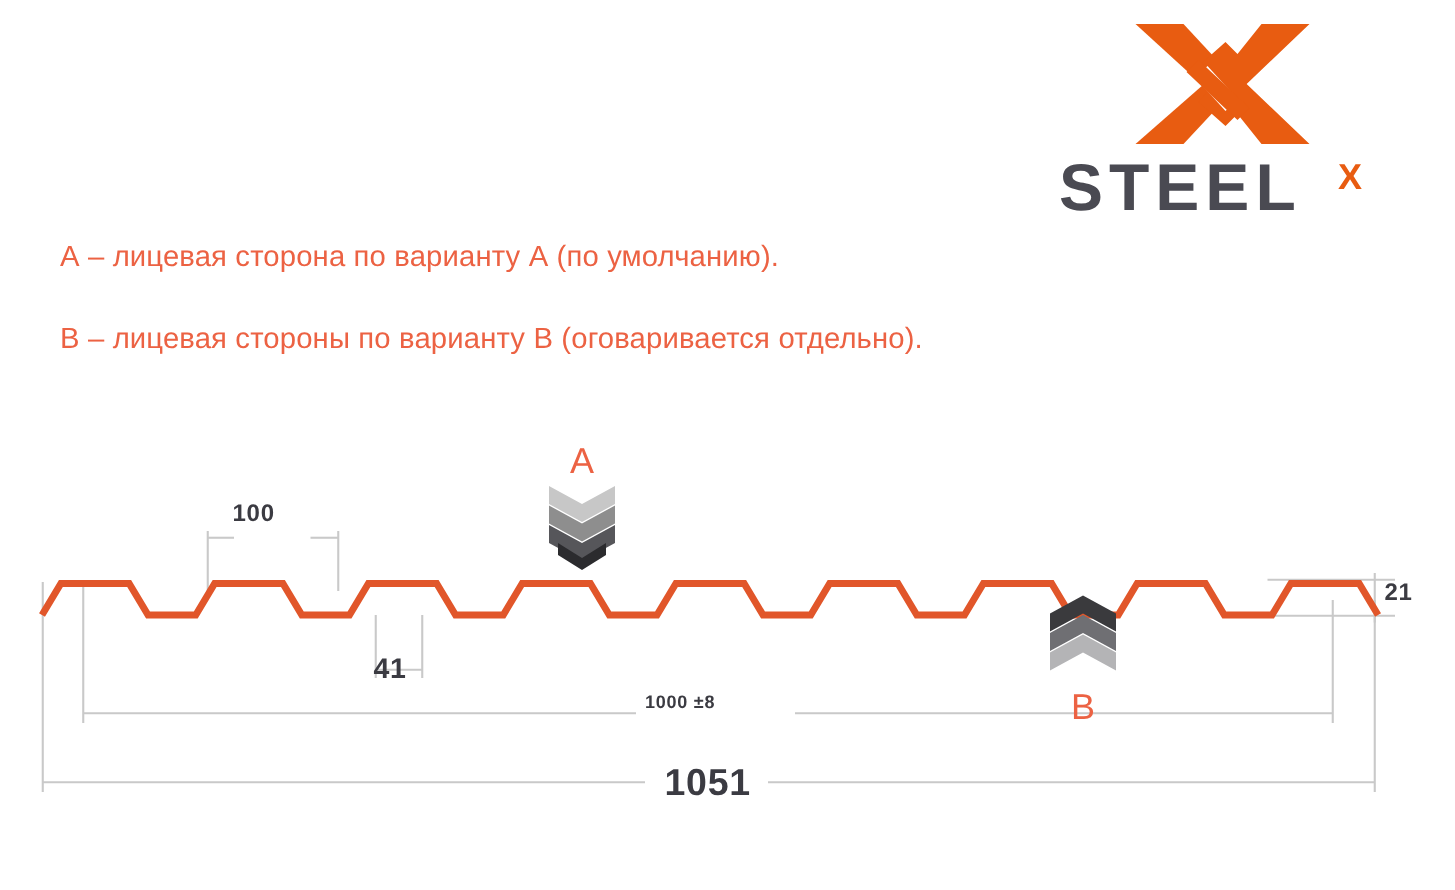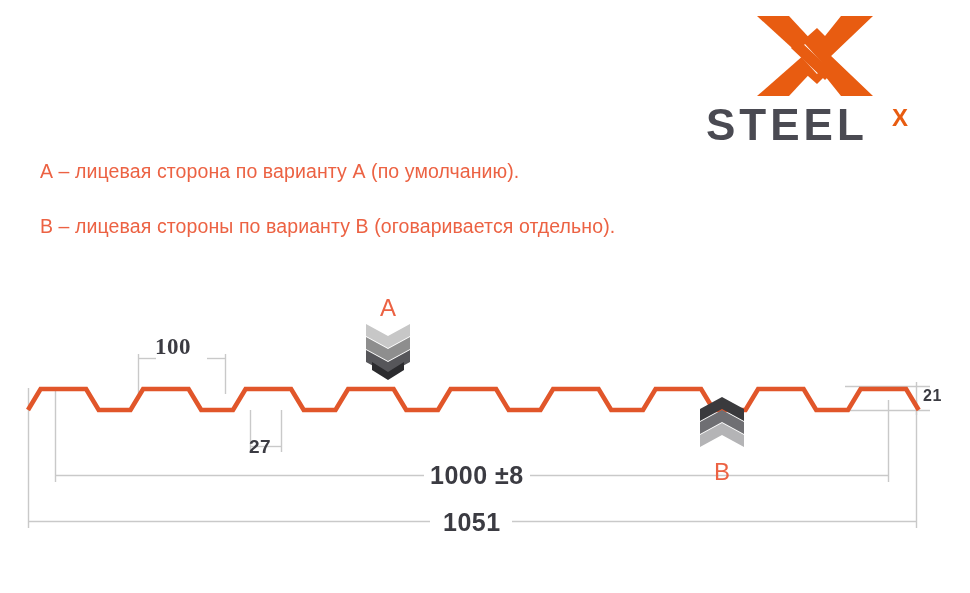--- a/index.html
+++ b/index.html
@@ -33,24 +33,24 @@
   }
   #marker-a-letter{left:368px;top:24px;}
   #marker-b-letter{left:702px;top:188px;}
   #marker-a-chevrons{position:absolute;left:364px;top:52px;width:48px;height:58px;}
   #marker-b-chevrons{position:absolute;left:698px;top:125px;width:48px;height:58px;}
 
   
   .dim-text{
     position:absolute;color:#3b3b42;font-weight:bold;white-space:nowrap;
   }
-  #dim-100-text{left:155px;top:64px;font-size:23px;letter-spacing:.5px;font-family:Liberation Serif, serif;}
+  #dim-100-text{left:155px;top:64px;font-size:16px;letter-spacing:.5px;}
   #dim-35-text{left:249px;top:166px;font-size:19px;letter-spacing:.5px;}
   #dim-21-text{left:923px;top:117px;font-size:16px;letter-spacing:.5px;}
-  #dim-1000-text{left:430px;top:191px;font-size:25px;letter-spacing:.5px;}
+  #dim-1000-text{left:430px;top:191px;font-size:12px;letter-spacing:.5px;}
   #dim-1051-text{left:443px;top:238px;font-size:25px;letter-spacing:.5px;}
 
   svg{display:block;}
 </style>
 </head>
 <body>
 
 <div id="stage">
 
   <div id="logo-block">
@@ -172,19 +172,19 @@
         <g>
           <path d="M24,2 L46,14 L46,26 L24,14 L2,26 L2,14 Z" fill="#3a3a3d"></path>
           <path d="M24,15 L46,27 L46,39 L24,27 L2,39 L2,27 Z" fill="#6f6f73"></path>
           <path d="M24,28 L46,40 L46,52 L24,40 L2,52 L2,40 Z" fill="#b4b4b6"></path>
         </g>
       </svg>
     </div>
     <div class="marker-letter" id="marker-b-letter">В</div>
 
     <div class="dim-text" id="dim-100-text">100</div>
-    <div class="dim-text" id="dim-35-text">27</div>
+    <div class="dim-text" id="dim-35-text">41</div>
     <div class="dim-text" id="dim-21-text">21</div>
     <div class="dim-text" id="dim-1000-text">1000 ±8</div>
     <div class="dim-text" id="dim-1051-text">1051</div>
 
   </div>
 </div>
 
 </body></html>

